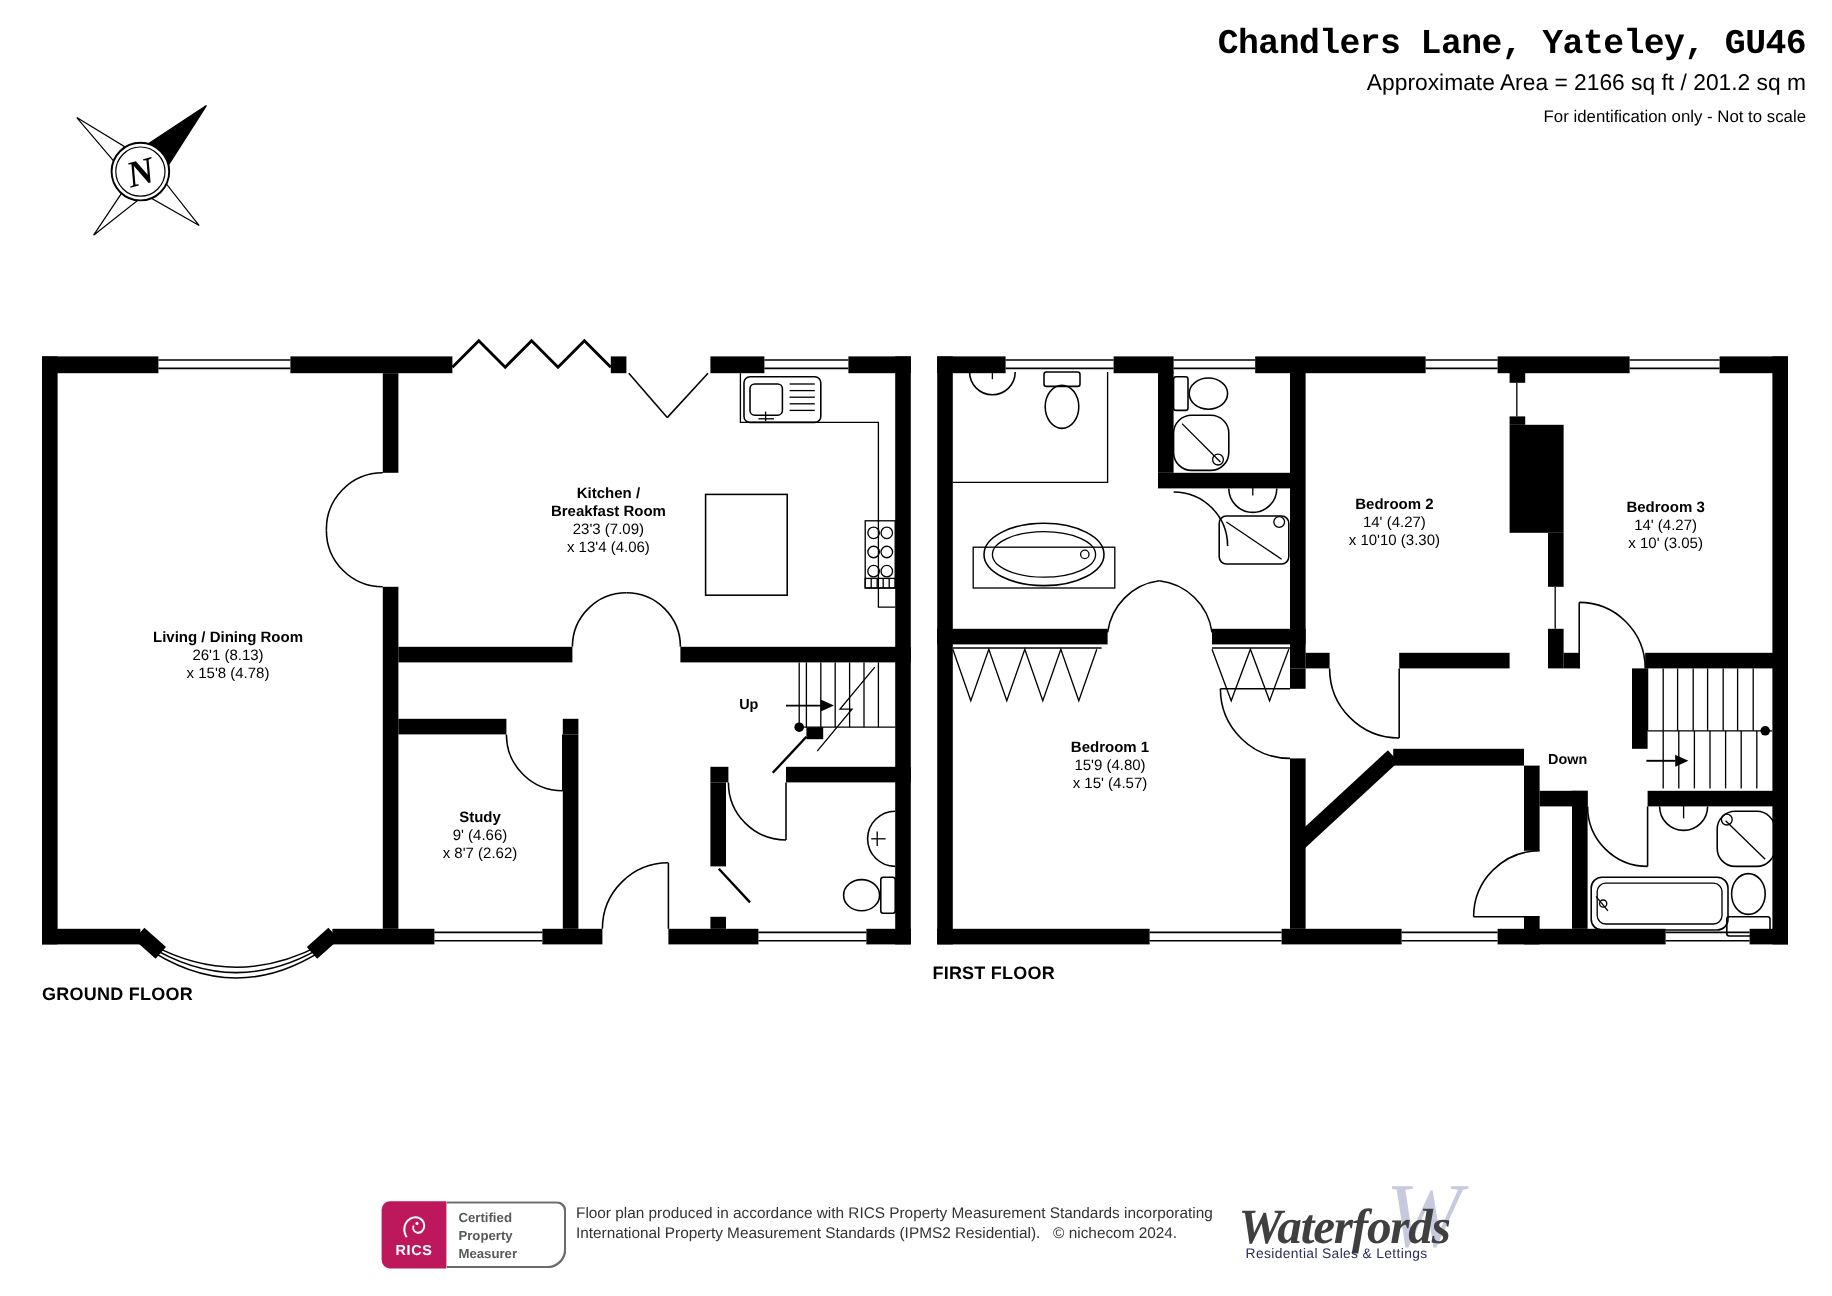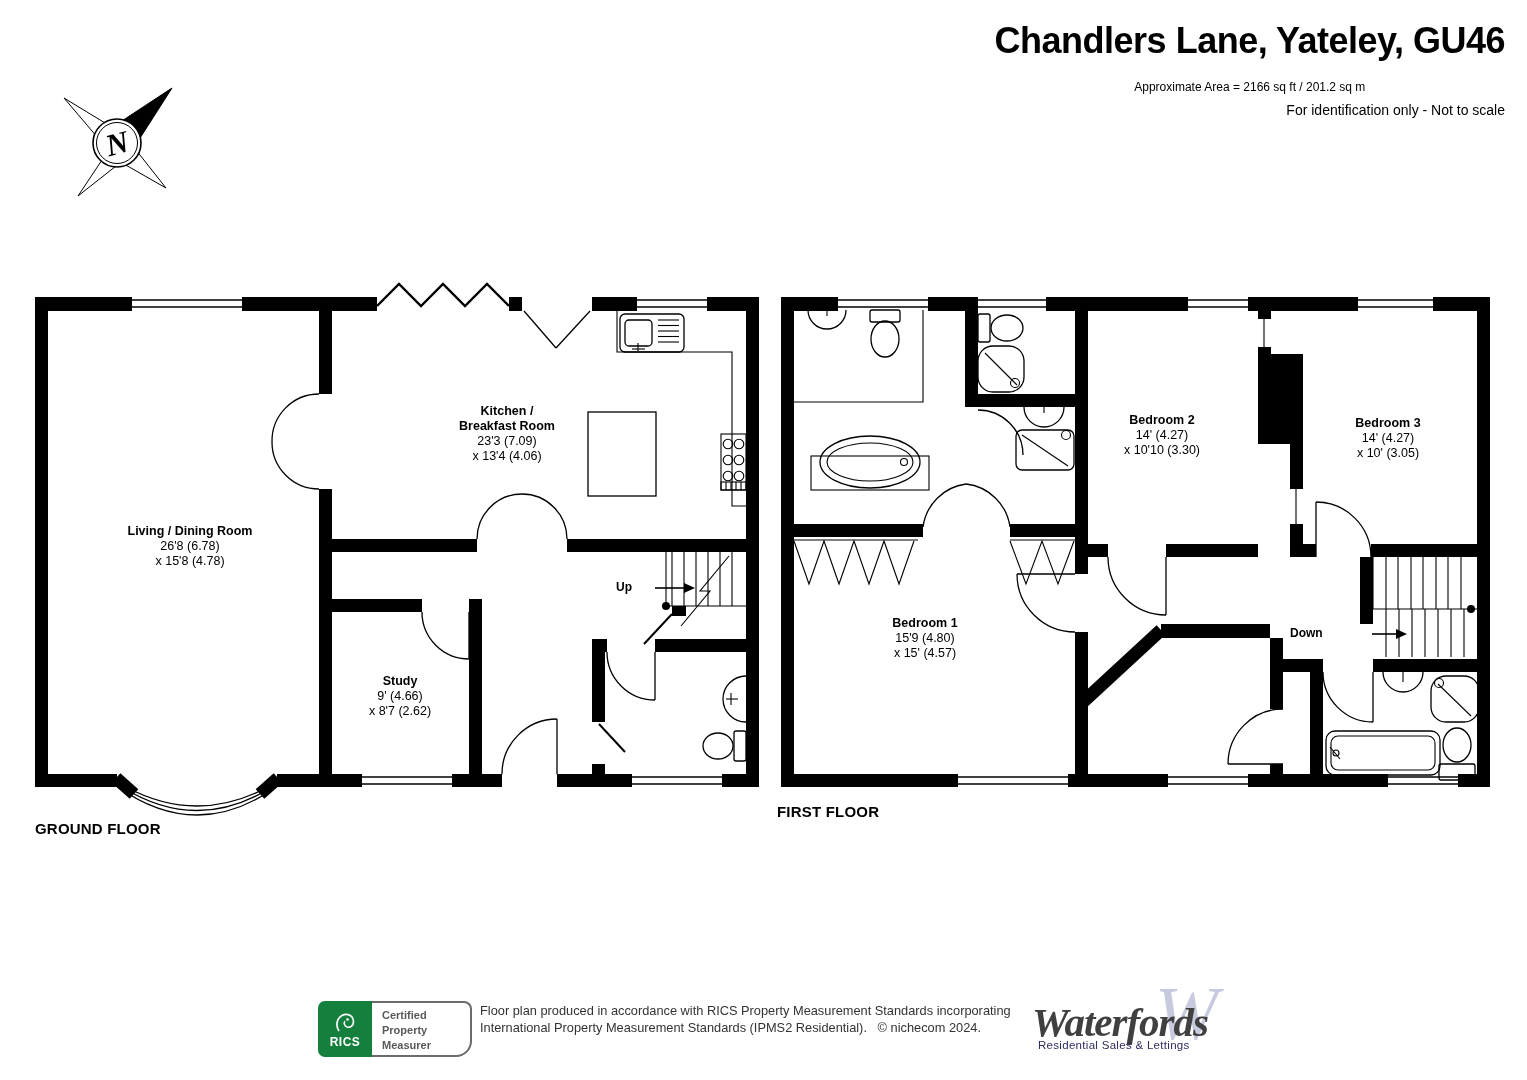--- a/index.html
+++ b/index.html
@@ -1,35 +1,35 @@
 <!DOCTYPE html>
 <html><head>
 <meta charset="utf-8">
 <style>
   html,body{margin:0;padding:0;background:#fff;}
   .page{position:relative;width:1527px;height:1080px;background:#fff;overflow:hidden;
         font-family:"Liberation Sans",sans-serif;color:#000;}
   .abs{position:absolute;}
   
   .hdr{position:absolute;top:20px;right:22px;text-align:right;}
-  .hdr-title{font-size:36px;font-weight:bold;letter-spacing:-0.5px;}
-  .hdr-area{font-size:12px;margin-top:18px;text-align:center;}
+  .hdr-title{font-size:29px;font-weight:bold;letter-spacing:-0.5px;font-family:Liberation Mono, monospace;}
+  .hdr-area{font-size:19px;margin-top:6px;}
   .hdr-disc{font-size:14px;margin-top:8px;}
   
   .room-label{position:absolute;width:200px;text-align:center;font-size:12.5px;line-height:15px;}
   .room-label .nm{font-weight:bold;}
   .floor-label{position:absolute;font-size:15px;font-weight:bold;letter-spacing:0.2px;}
   .stair-label{position:absolute;font-size:12px;font-weight:bold;text-align:left;}
   
   .tl{stroke:#000;stroke-width:1.3;fill:none;}
   .tl2{stroke:#000;stroke-width:1.1;fill:none;}
   svg{overflow:visible;}
   
   .rics{position:absolute;left:318px;top:1001px;display:flex;height:56px;}
-  .rics-left{width:54px;background:#15803d;border-radius:7px 0 0 7px;display:flex;flex-direction:column;
+  .rics-left{width:54px;background:#be185d;border-radius:7px 0 0 7px;display:flex;flex-direction:column;
              align-items:center;justify-content:center;color:#fff;}
   .rics-left .org{font-size:12px;font-weight:bold;letter-spacing:0.5px;margin-top:1px;}
   .rics-right{width:100px;border:2px solid #6b6b6b;border-left:none;border-radius:0 8px 16px 0;
               padding:5px 0 0 10px;box-sizing:border-box;}
   .rics-right div{font-size:11px;font-weight:bold;color:#595959;line-height:15px;}
   .fnote{position:absolute;left:480px;top:1002px;width:560px;font-size:12.8px;color:#333;line-height:17px;}
   .waterfords{position:absolute;left:1030px;top:978px;width:190px;height:84px;}
   .wf-w{position:absolute;right:2px;top:-8px;font-family:"Liberation Serif",serif;font-style:italic;
         font-size:76px;color:#c7cade;z-index:1;}
   .wf-name{position:absolute;left:2px;top:20px;font-family:"Liberation Serif",serif;font-style:italic;
@@ -324,21 +324,21 @@
         <line class="tl2" x1="552" y1="453" x2="562" y2="465"></line>
     </g>
     <g>
       <ellipse class="tl" cx="679" cy="451" rx="14" ry="17"></ellipse>
       <rect class="tl" x="661" y="470" width="36" height="16" rx="2"></rect>
     </g>
   </svg>
 
   <div class="room-label" style="left:90px;top:524px;">
     <div class="nm">Living / Dining Room</div>
-    <div>26'8 (6.78)</div>
+    <div>26'1 (8.13)</div>
     <div>x 15'8 (4.78)</div>
   </div>
   <div class="room-label" style="left:407px;top:404px;">
     <div class="nm">Kitchen /</div>
     <div class="nm">Breakfast Room</div>
     <div>23'3 (7.09)</div>
     <div>x 13'4 (4.06)</div>
   </div>
   <div class="room-label" style="left:300px;top:674px;">
     <div class="nm">Study</div>

